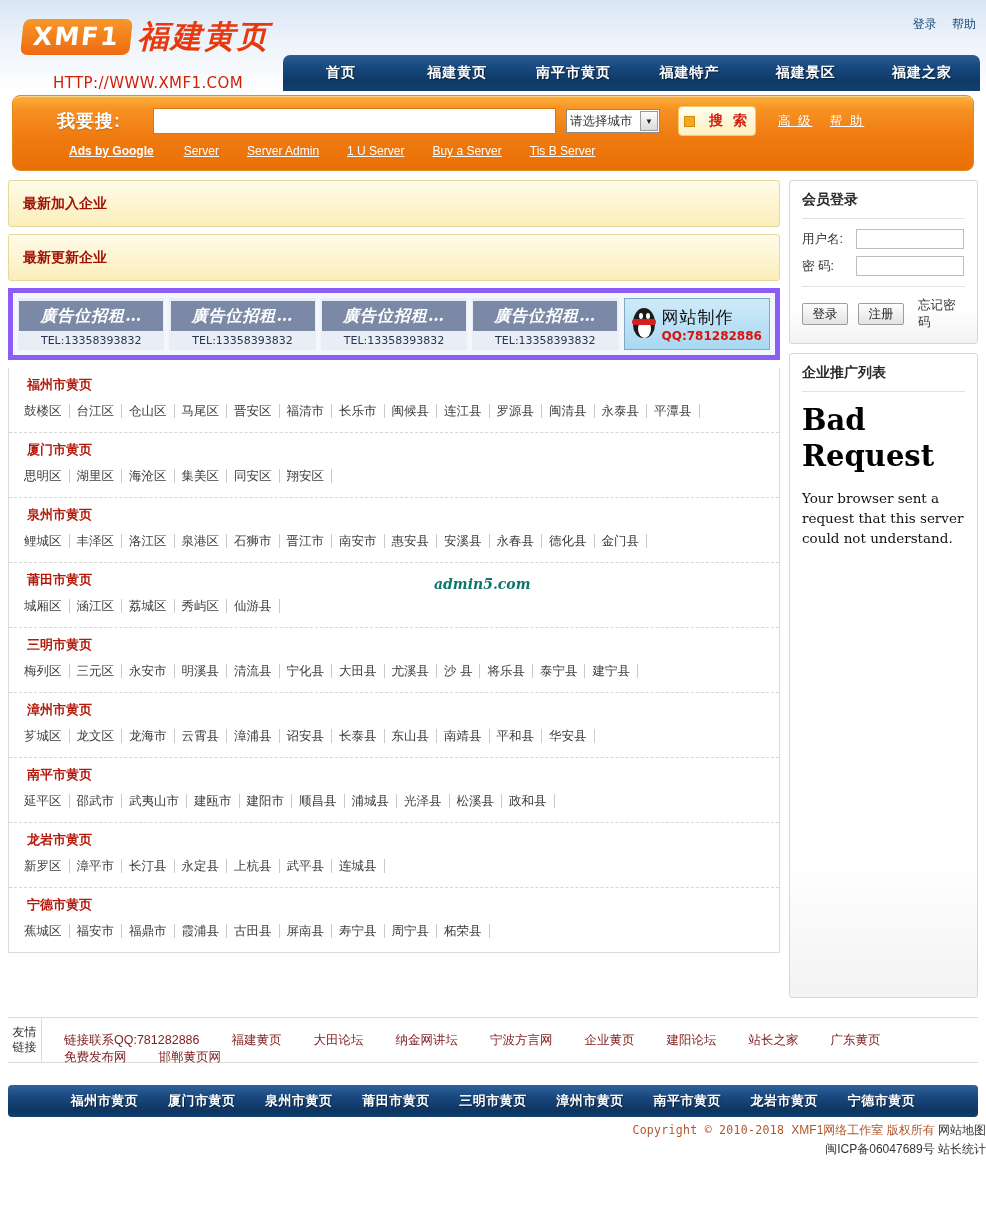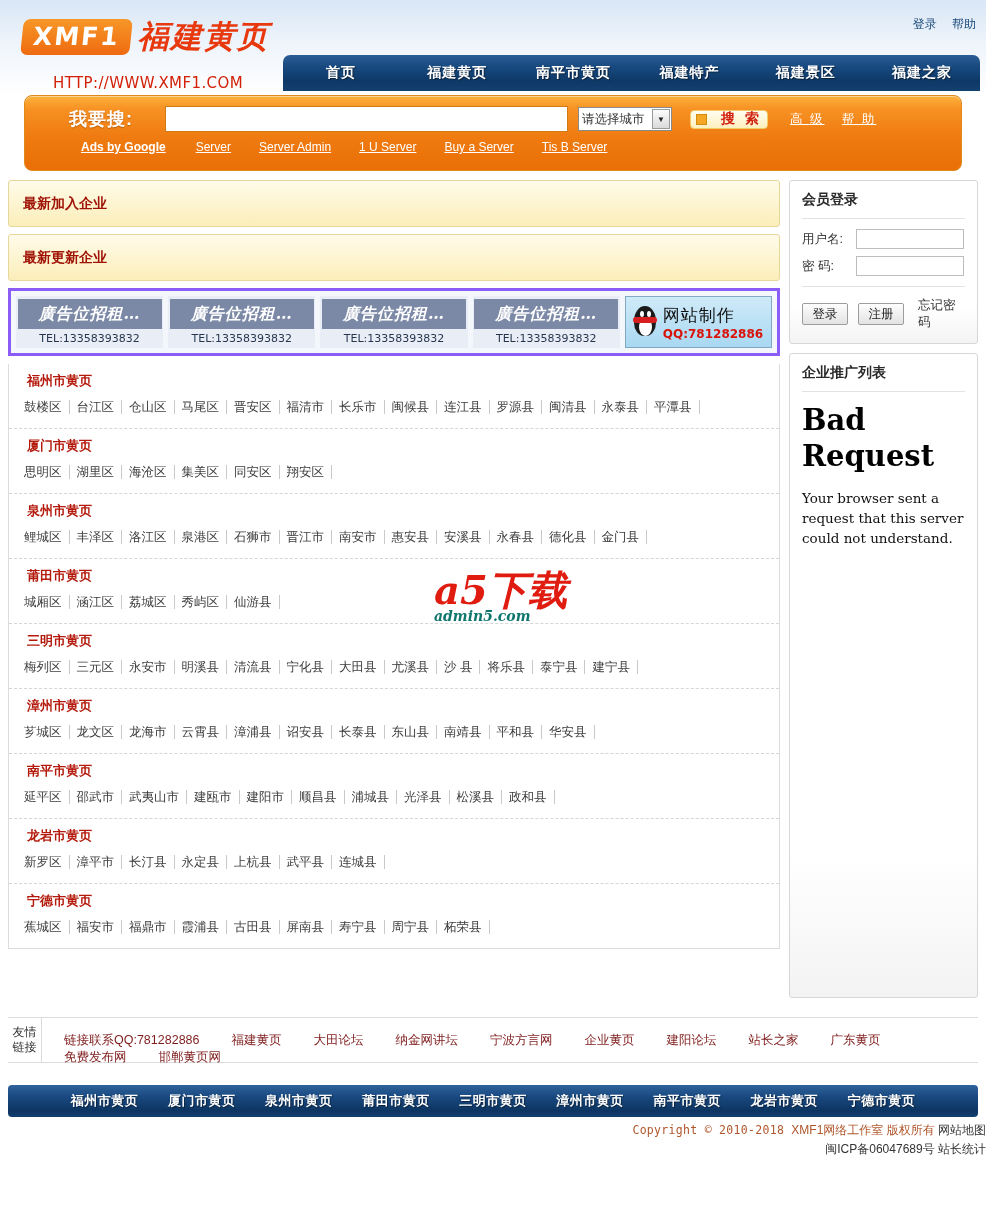--- a/index.html
+++ b/index.html
@@ -79,21 +79,21 @@
     color: #ffffff;
     font-size: 14px;
     font-weight: bold;
     letter-spacing: 1px;
     text-shadow: 1px 1px 1px rgba(0,0,0,.5);
   }
 
   
   .searchbar {
     position: relative;
-    margin: 0 24px;
+    margin: 0 12px;
     height: 76px;
     border-radius: 8px;
     background: linear-gradient(to bottom, #fcb13c 0%, #f79123 18%, #ef7b11 55%, #e96f06 100%);
     border: 1px solid #e08a1c;
     box-shadow: inset 0 1px 0 rgba(255,255,255,.45);
   }
   .search-row {
     display: flex; align-items: center;
     padding: 10px 0 0 44px;
   }
@@ -123,21 +123,21 @@
   .city-select .caret {
     position: absolute; right: 1px; top: 1px;
     width: 18px; height: 20px;
     background: linear-gradient(to bottom,#fdfdfd,#dadada);
     border: 1px solid #9a9a9a;
     display: flex; align-items: center; justify-content: center;
     font-size: 8px; color: #222;
   }
   .search-btn {
     margin-left: 18px;
-    width: 78px; height: 19px;
+    width: 78px; height: 30px;
     background: linear-gradient(to bottom,#fffdf0,#fdf0bf);
     border: 1px solid #f0cd6a;
     border-radius: 4px;
     color: #d2200e;
     font-weight: bold;
     font-size: 14px;
     letter-spacing: 3px;
     display: flex; align-items: center; justify-content: center;
     cursor: pointer;
     gap: 8px;
@@ -182,21 +182,21 @@
     color: #a01408;
     font-weight: bold;
     font-size: 14px;
     margin-bottom: 7px;
   }
 
   
   .ad-strip {
     display: flex; gap: 5px;
     background: #f3f6fb;
-    border: 3px solid #8b5cf6;
+    border: 5px solid #8b5cf6;
     padding: 5px;
     margin-top: 7px;
   }
   .ad-cell {
     width: 148px; height: 52px;
     background: #e9eef6;
     display: flex; flex-direction: column;
     align-items: center; justify-content: center;
   }
   .ad-cell .ad-main {
@@ -521,21 +521,20 @@
         <div class="city-block">
           <div class="city-title">宁德市黄页</div>
           <div class="district-row">
             <a href="#">蕉城区</a><a href="#">福安市</a><a href="#">福鼎市</a><a href="#">霞浦县</a><a href="#">古田县</a><a href="#">屏南县</a><a href="#">寿宁县</a><a href="#">周宁县</a><a href="#">柘荣县</a>
           </div>
         </div>
 
       </div>
 
       <div class="a5-watermark">
-        <div class="a5big">a5下载</div>
         <div class="a5dom">admin5.com</div>
       </div>
     </div>
   </div>
 
   <div class="col-right">
 
     <div class="side-box">
       <div class="side-title">会员登录</div>
       <div class="login-row">

